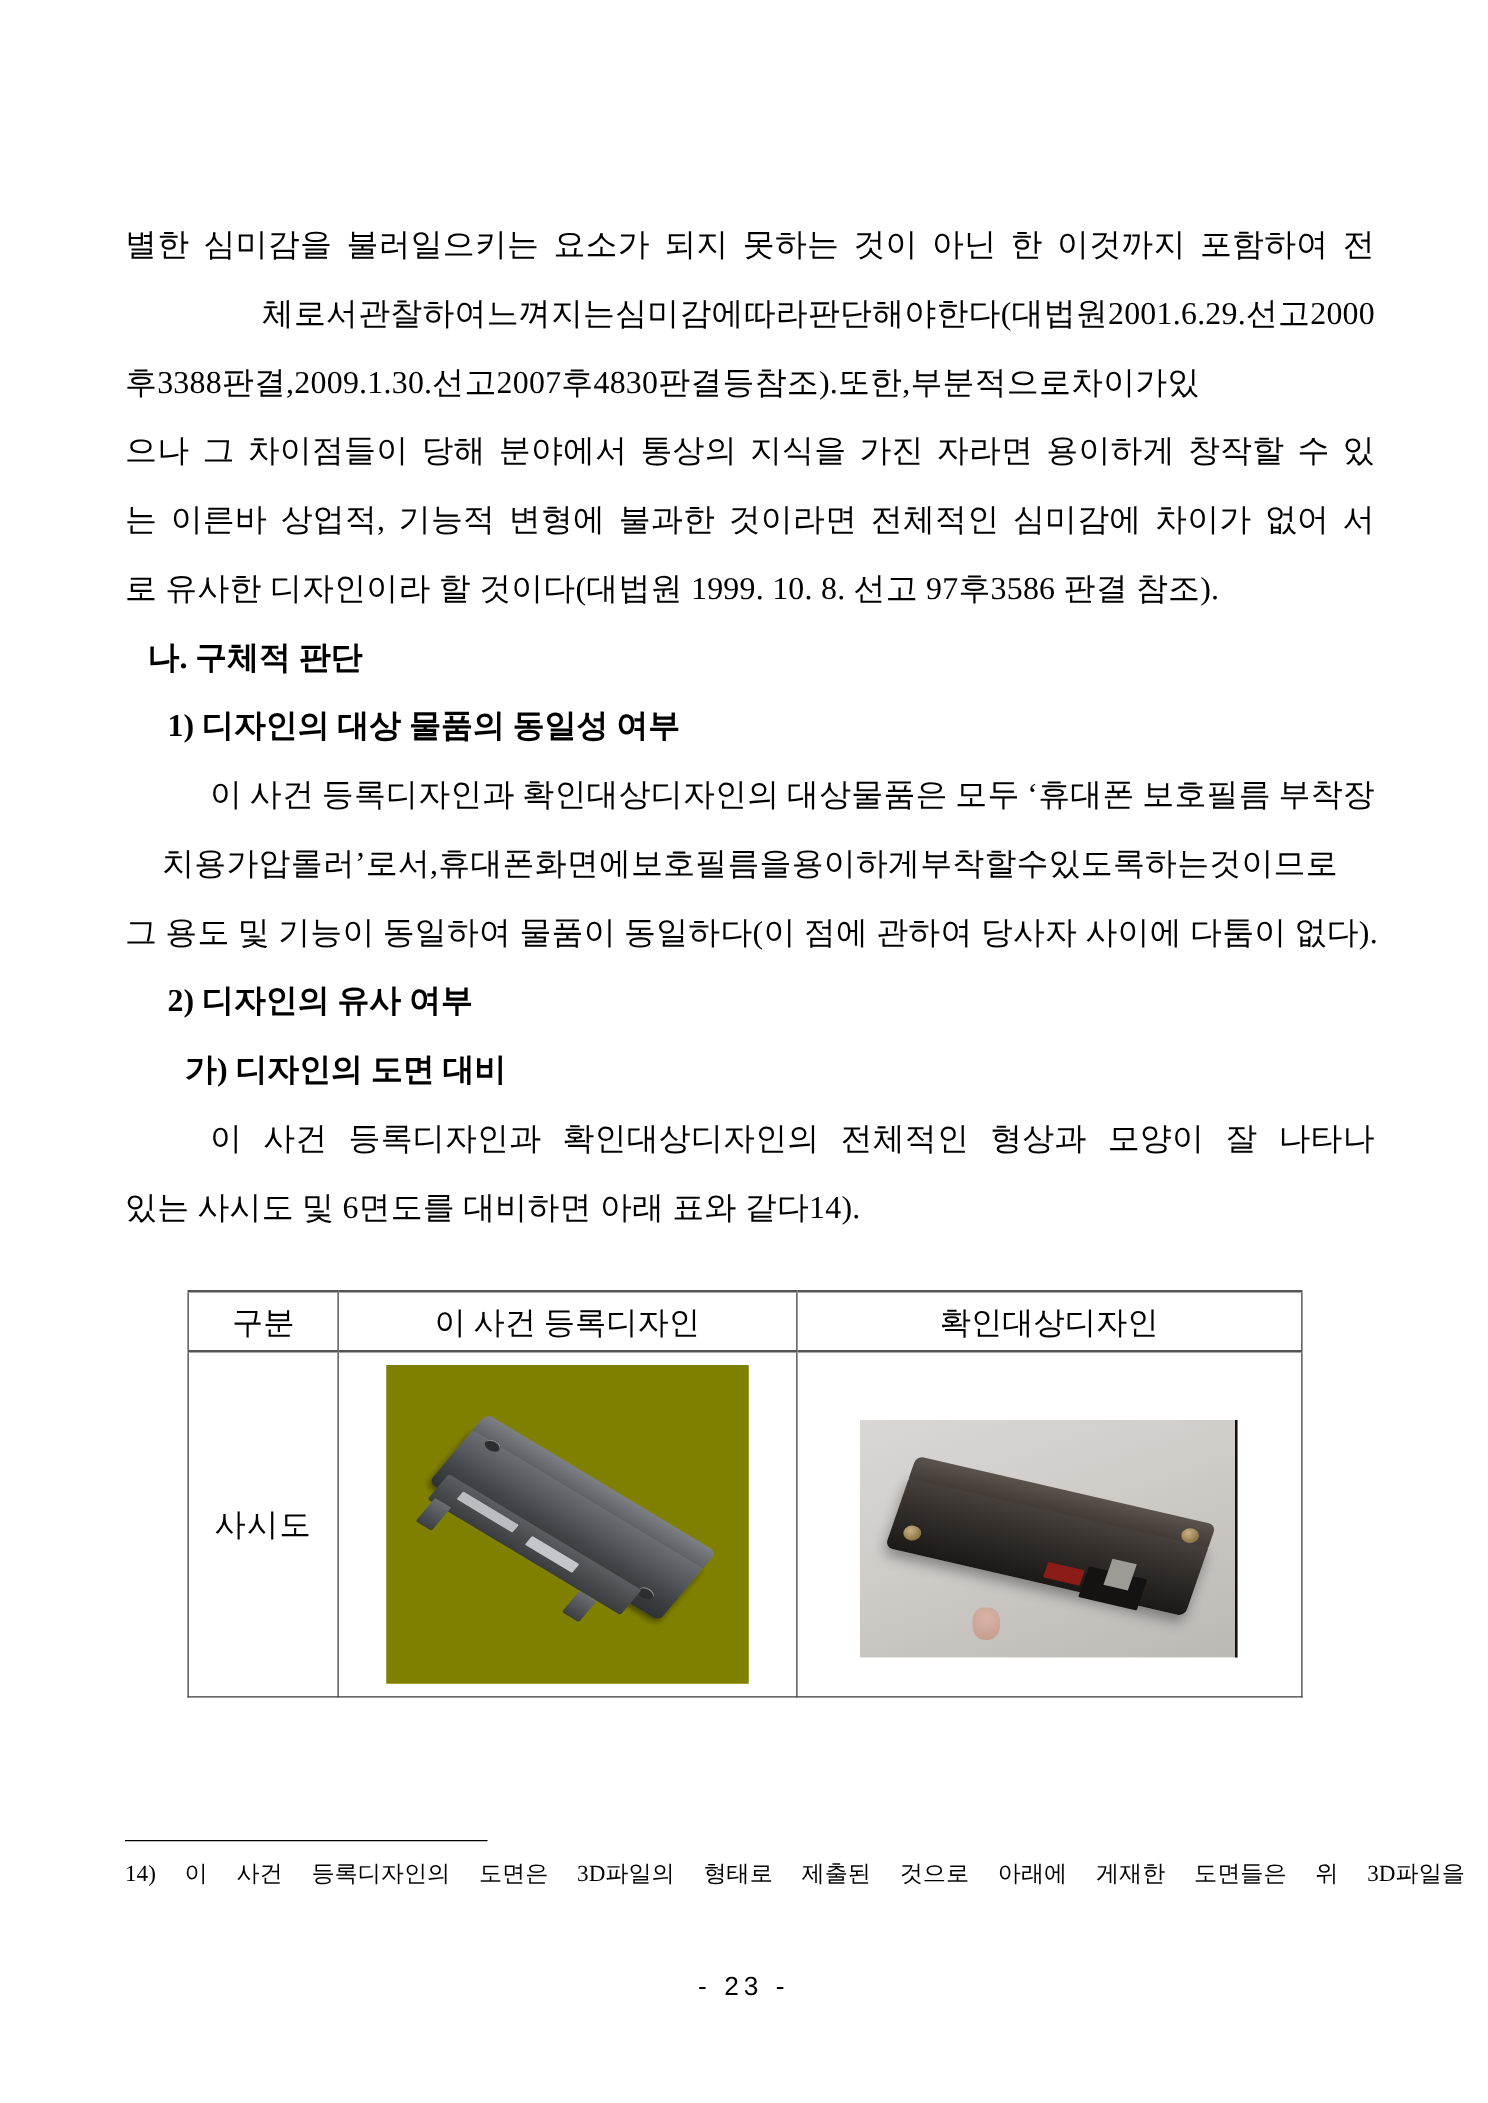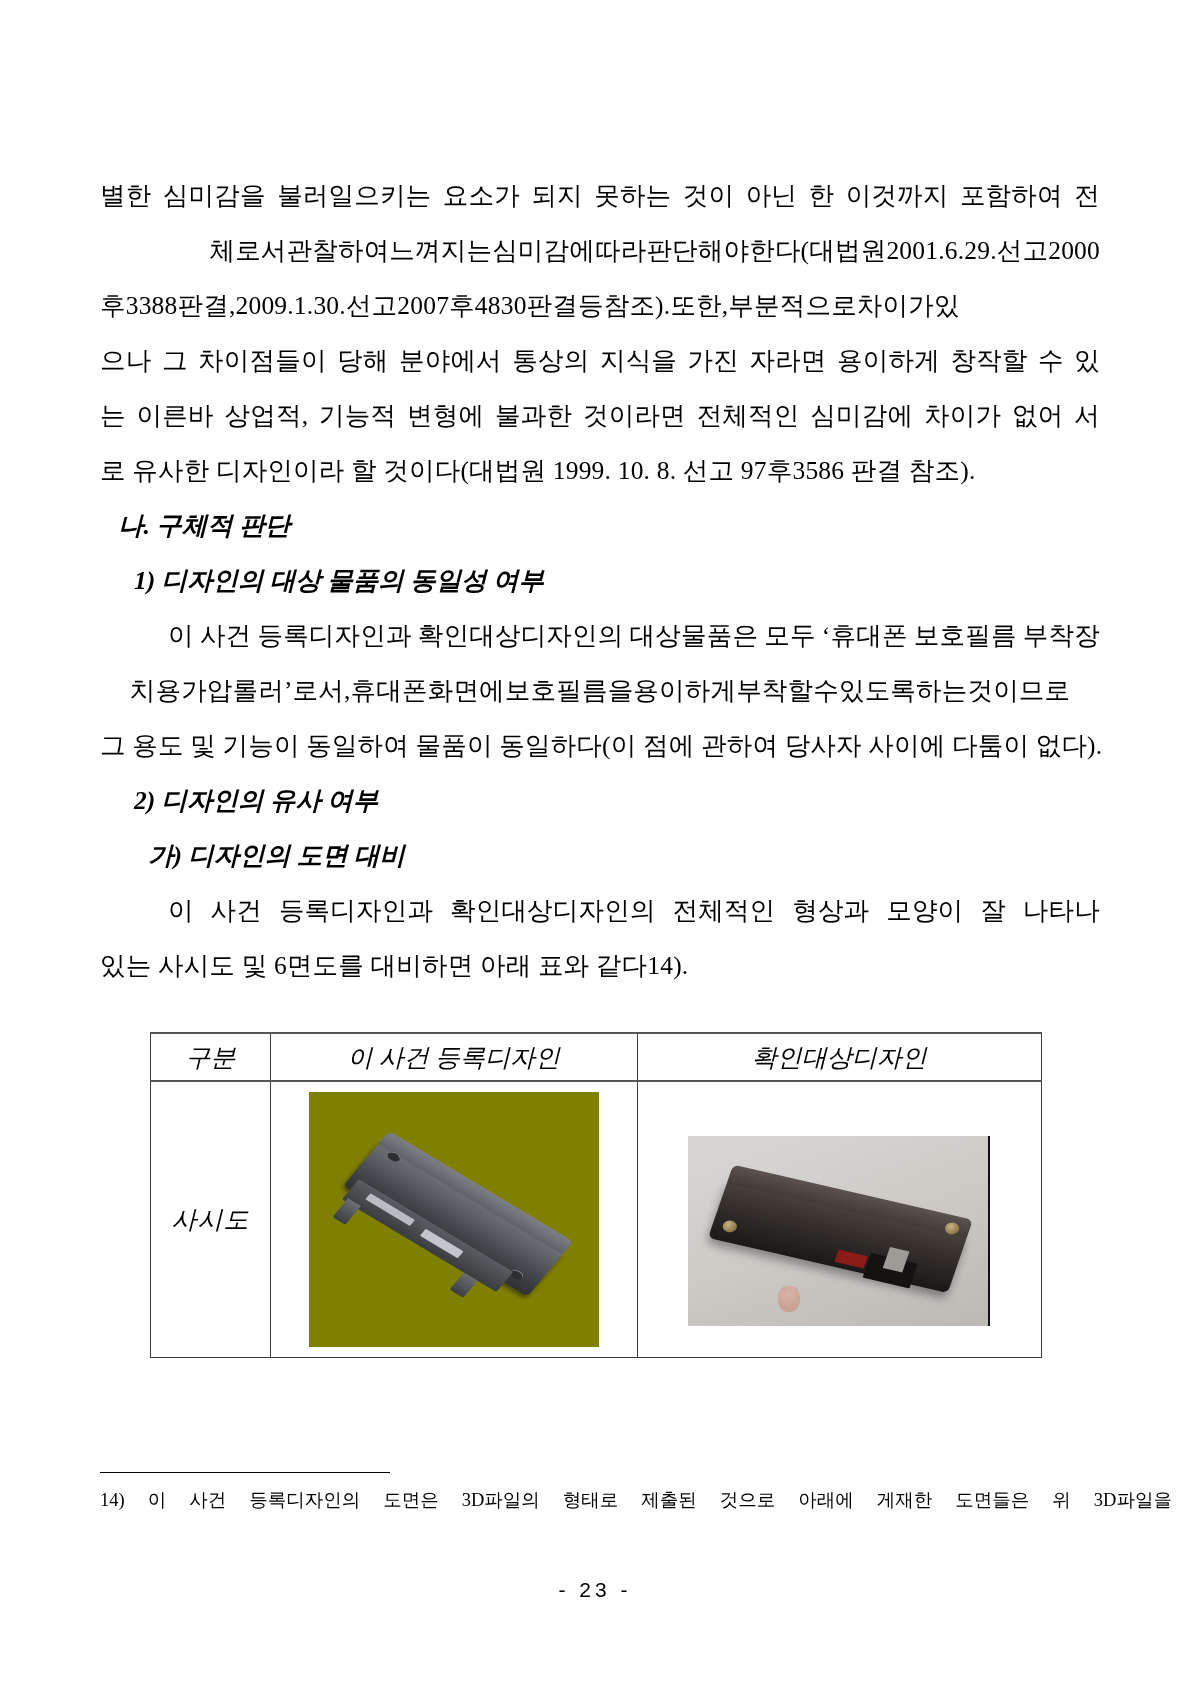--- a/index.html
+++ b/index.html
@@ -46,21 +46,20 @@
     display: block;
     white-space: nowrap;
   }
 
   .heading {
     font-size: 25.5px;
     line-height: 55px;
     font-weight: bold;
     margin: 0;
     white-space: nowrap;
-    font-style: italic;
   }
   .h-na   { padding-left: 18px; }
   .h-1    { padding-left: 34px; }
   .h-2    { padding-left: 34px; }
   .h-ga   { padding-left: 48px; }
 
   .indent-first { padding-left: 68px; }
 
   
   .cmp-table-wrap {
@@ -73,21 +72,20 @@
     border-collapse: collapse;
     width: 892px;
     table-layout: fixed;
     background: #ffffff;
   }
   table.cmp th, table.cmp td {
     border: 1px solid #3a3a3a;
     text-align: center;
     vertical-align: middle;
     padding: 0;
-    font-style: italic;
   }
   table.cmp thead th {
     height: 46px;
     font-weight: normal;
     font-size: 25px;
     border-bottom: 2px solid #555555;
   }
   table.cmp thead th:first-child { border-top: 2px solid #555555; }
   table.cmp thead th { border-top: 2px solid #555555; }
 

